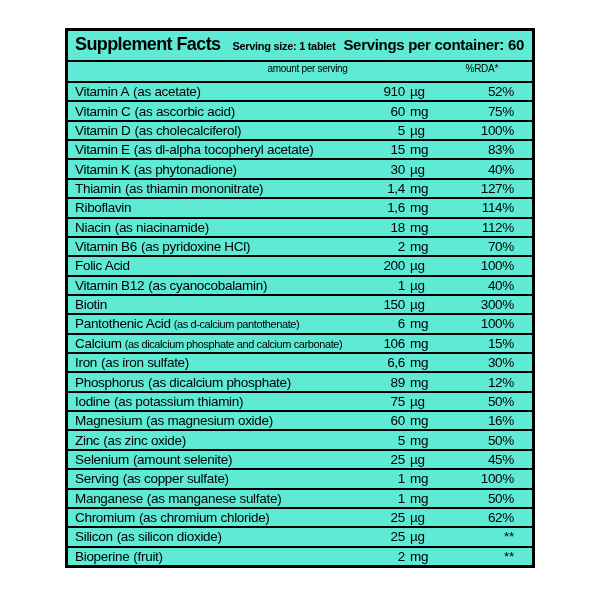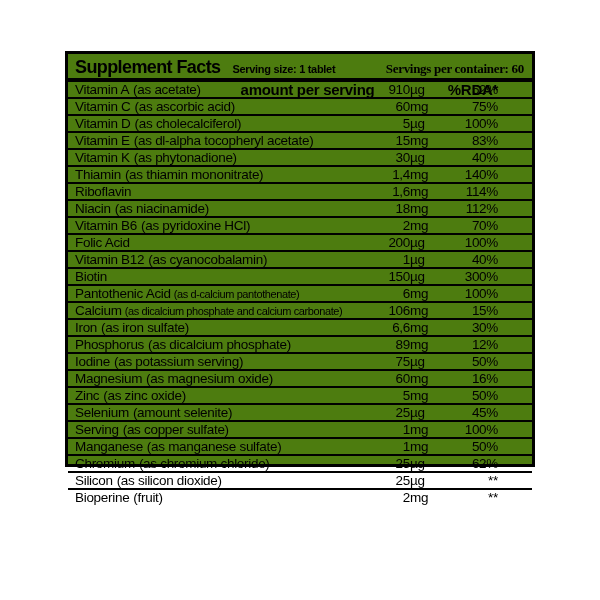--- a/index.html
+++ b/index.html
@@ -12,26 +12,26 @@
     width: 600px;
     height: 600px;
     background: #ffffff;
     font-family: "Liberation Sans", sans-serif;
     color: #000000;
     overflow: hidden;
   }
   .facts-table {
     position: absolute;
     left: 65px;
-    top: 51px;
+    top: 28px;
     width: 470px;
-    height: 416px;
+    height: 540px;
     box-sizing: border-box;
     border: 3px solid #000000;
-    background: #4d7c0f;
+    background: #5eead4;
     display: flex;
     flex-direction: column;
   }
   .hdr1 {
     height: 26px;
     box-sizing: content-box;
     border-bottom: 2px solid #000000;
     display: flex;
     align-items: baseline;
     padding: 3px 8px 0 7px;
@@ -42,32 +42,31 @@
     font-weight: bold;
     letter-spacing: -0.6px;
   }
   .serving-size {
     font-size: 11px;
     font-weight: bold;
     letter-spacing: -0.3px;
     margin-left: 12px;
   }
   .servings-count {
-    font-size: 13px;
+    font-size: 15px;
     font-weight: bold;
     letter-spacing: -0.3px;
     margin-left: auto;
-    font-family: Liberation Serif, serif;
   }
   .hdr2 {
     height: 19px;
     border-bottom: 2px solid #000000;
     position: relative;
-    font-size: 15px;
-    font-weight: bold;
+    font-size: 10px;
+    font-weight: normal;
     letter-spacing: -0.3px;
   }
   .col-amount {
     position: absolute;
     left: 140px;
     right: 125px;
     top: 1px;
     text-align: center;
   }
   .col-rda {
@@ -107,28 +106,29 @@
     letter-spacing: -0.4px;
     margin-left: 3px;
   }
   .val {
     width: 48px;
     text-align: right;
     white-space: nowrap;
   }
   .unit {
     width: 26px;
+    padding-left: 5px;
     text-align: left;
     white-space: nowrap;
   }
   .rda {
     width: 96px;
     box-sizing: border-box;
     text-align: right;
-    padding-right: 34px;
+    padding-right: 18px;
     white-space: nowrap;
   }
 </style>
 </head>
 <body>
 
 <div class="canvas">
   <div class="facts-table">
 
     <div class="hdr1">
@@ -170,21 +170,21 @@
         <div class="row">
           <span class="name"><span class="nm">Vitamin K</span><span class="note">(as phytonadione)</span></span>
           <span class="val">30</span>
           <span class="unit">µg</span>
           <span class="rda">40%</span>
         </div>
         <div class="row">
           <span class="name"><span class="nm">Thiamin</span><span class="note">(as thiamin mononitrate)</span></span>
           <span class="val">1,4</span>
           <span class="unit">mg</span>
-          <span class="rda">140%</span>
+          <span class="rda">127%</span>
         </div>
         <div class="row">
           <span class="name"><span class="nm">Riboflavin</span></span>
           <span class="val">1,6</span>
           <span class="unit">mg</span>
           <span class="rda">114%</span>
         </div>
         <div class="row">
           <span class="name"><span class="nm">Niacin</span><span class="note">(as niacinamide)</span></span>
           <span class="val">18</span>
@@ -233,21 +233,21 @@
           <span class="unit">mg</span>
           <span class="rda">30%</span>
         </div>
         <div class="row">
           <span class="name"><span class="nm">Phosphorus</span><span class="note">(as dicalcium phosphate)</span></span>
           <span class="val">89</span>
           <span class="unit">mg</span>
           <span class="rda">12%</span>
         </div>
         <div class="row">
-          <span class="name"><span class="nm">Iodine</span><span class="note">(as potassium serving)</span></span>
+          <span class="name"><span class="nm">Iodine</span><span class="note">(as potassium thiamin)</span></span>
           <span class="val">75</span>
           <span class="unit">µg</span>
           <span class="rda">50%</span>
         </div>
         <div class="row">
           <span class="name"><span class="nm">Magnesium</span><span class="note">(as magnesium oxide)</span></span>
           <span class="val">60</span>
           <span class="unit">mg</span>
           <span class="rda">16%</span>
         </div>

